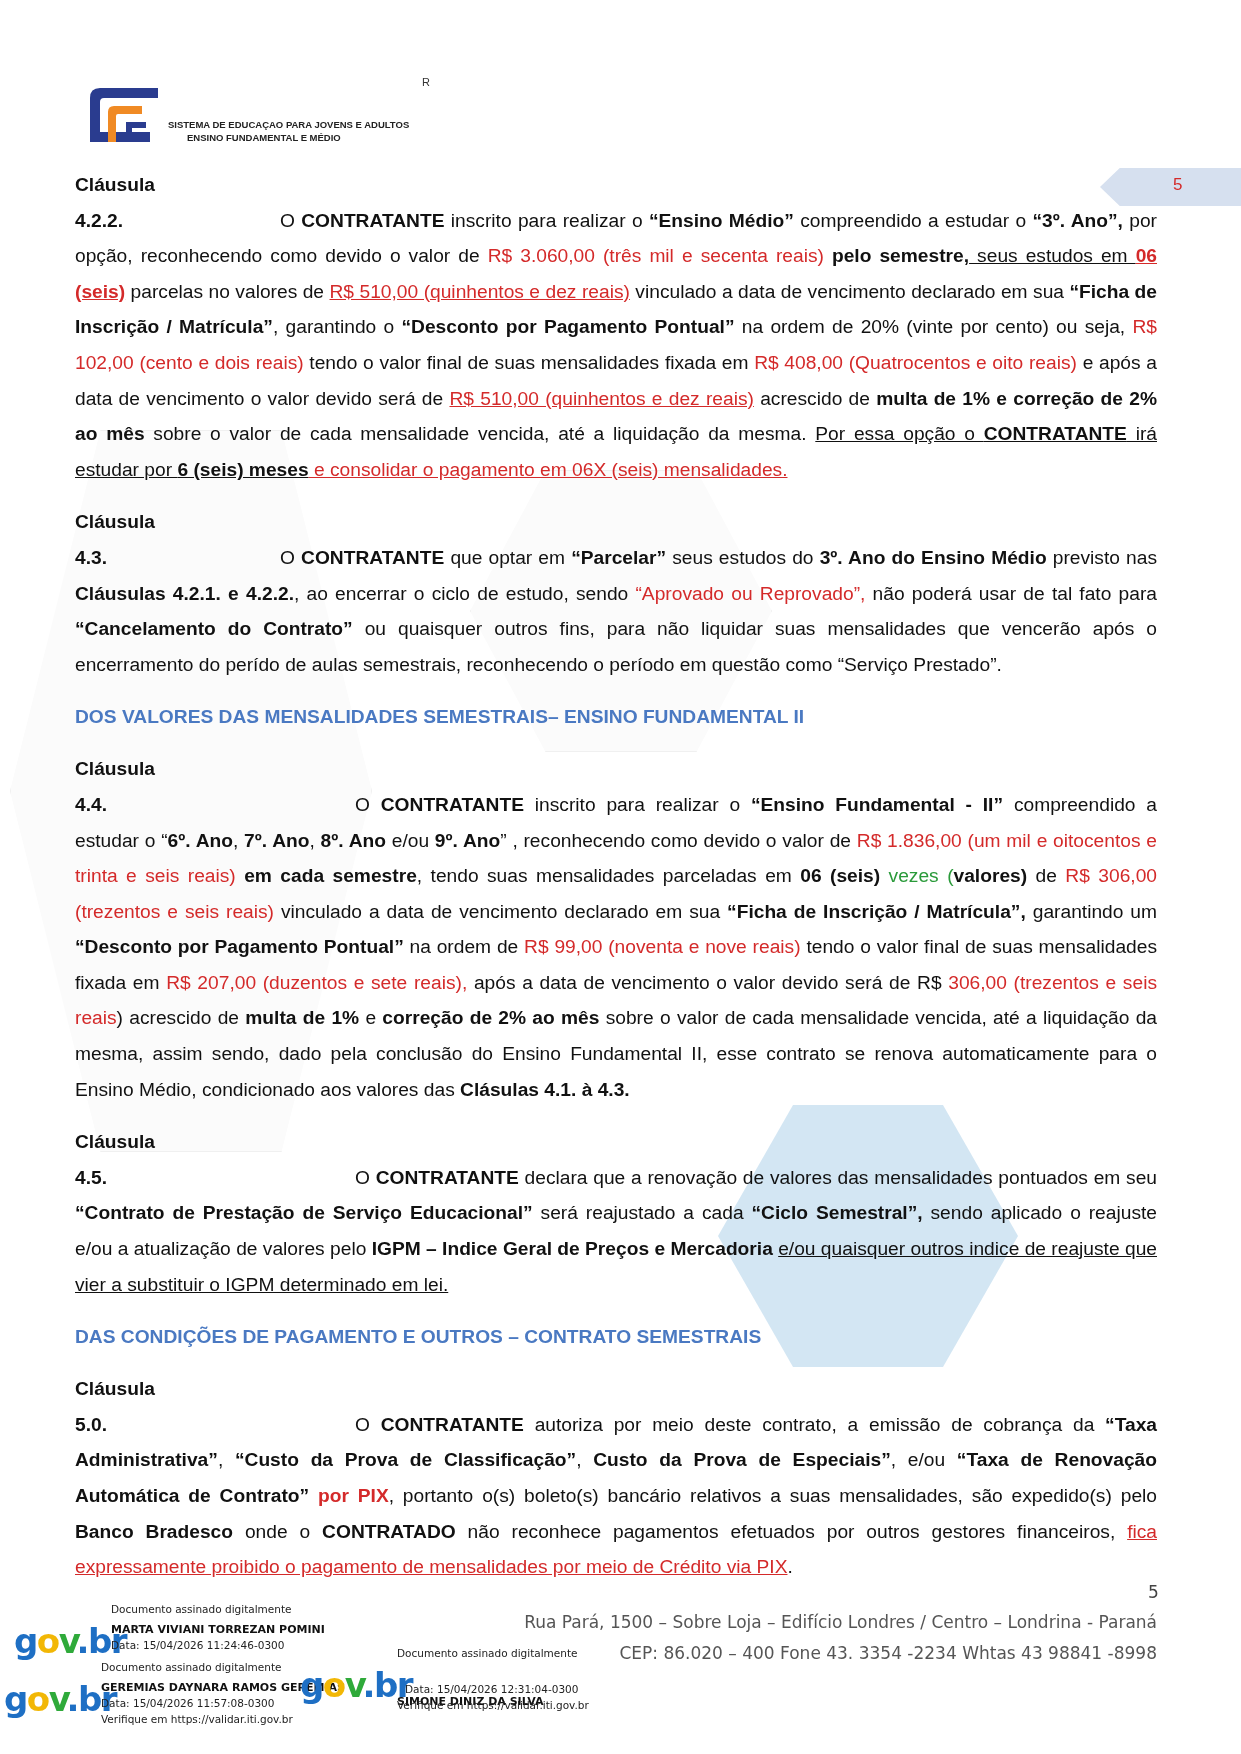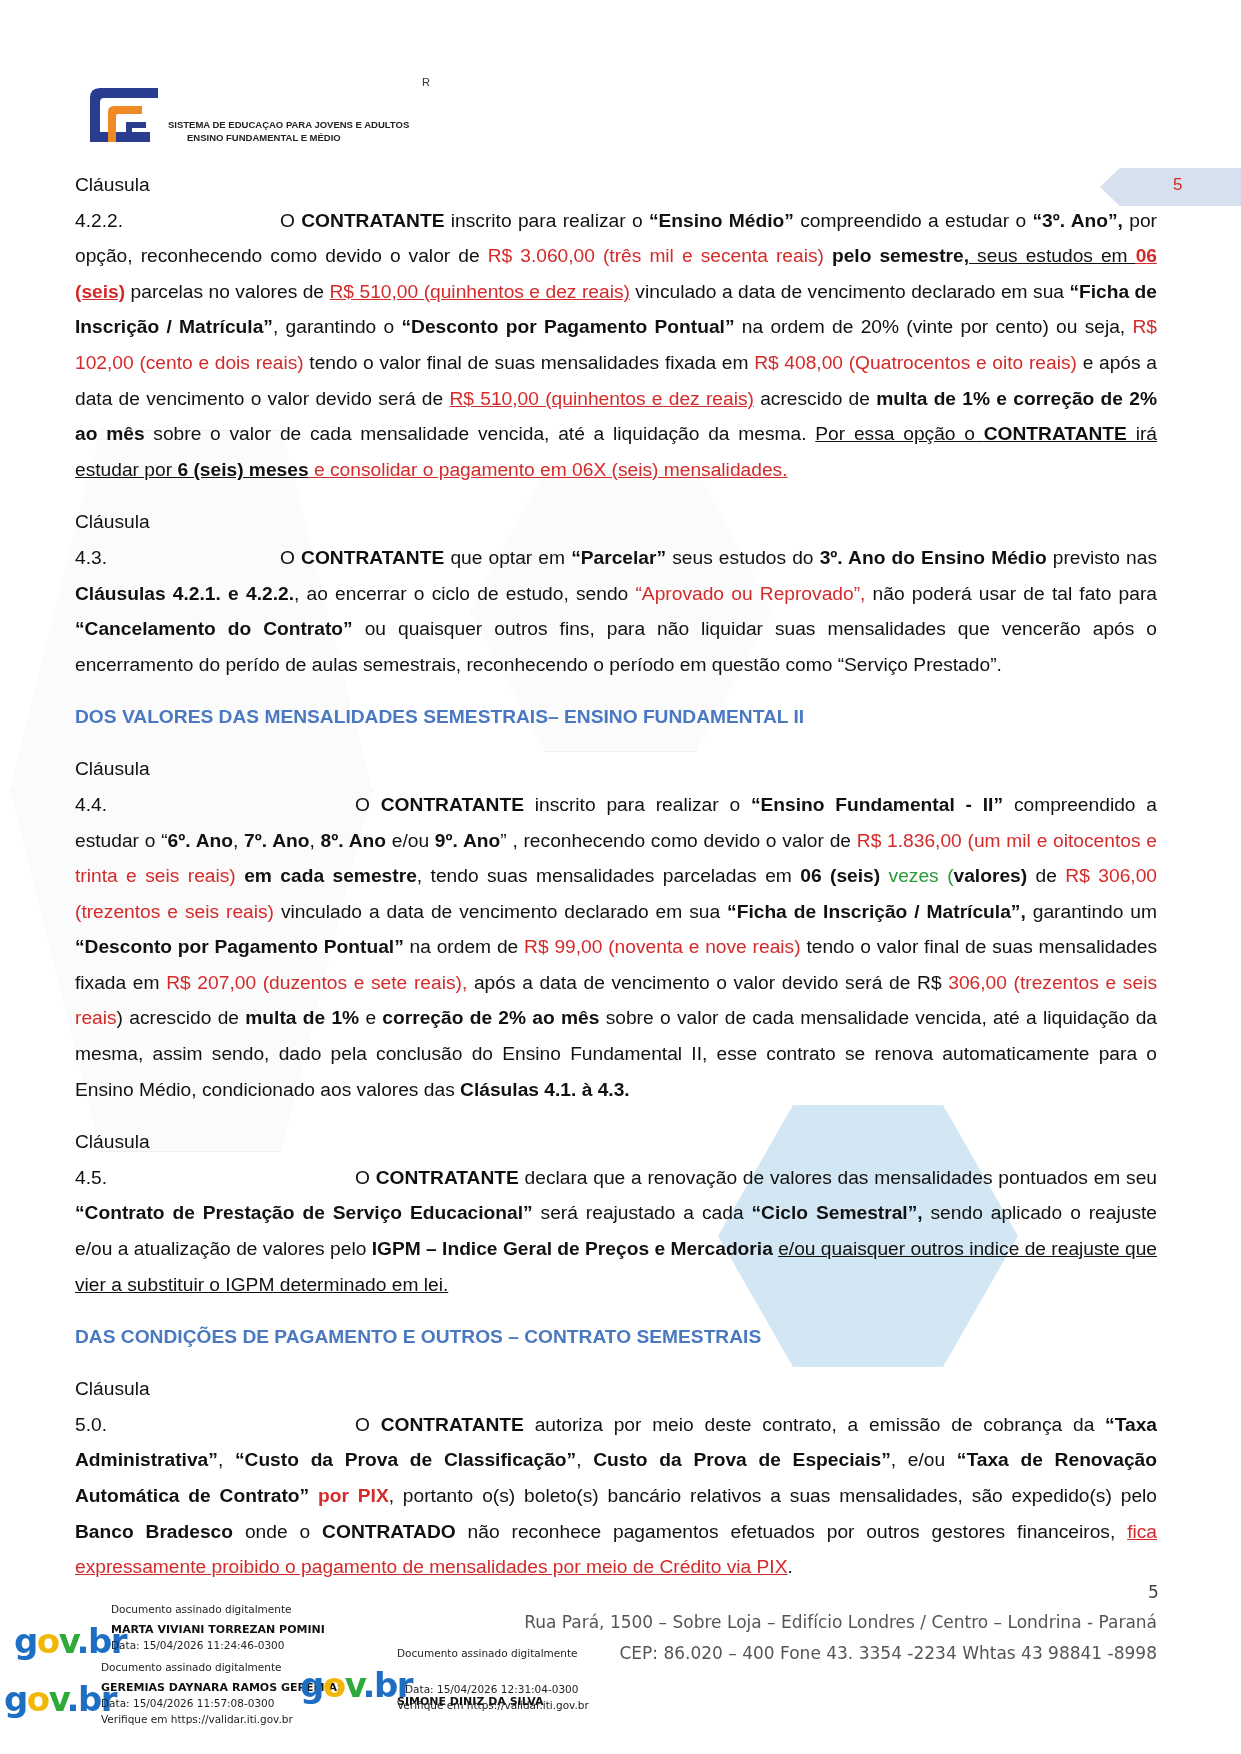--- a/index.html
+++ b/index.html
@@ -43,21 +43,21 @@
 
   .content { position: absolute; left: 75px; top: 150px; width: 1082px; z-index: 2; }
   p.para {
     margin: 0; font-size: 19.2px; line-height: 35.6px; text-align: justify;
   }
   .gap { height: 17px; }
   .b { font-weight: bold; }
   .r { color: #d42a2a; }
   .g { color: #2a9a3a; }
   .u { text-decoration: underline; }
-  .clause-label { font-weight: normal; }
+  .clause-label { font-weight: bold; }
   .tab1 { display: inline-block; width: 98px; }
   .section-heading {
     margin: 0; font-size: 19.2px; font-weight: bold; color: #4a79c2; line-height: 35px;
   }
 
   
   .foot-page { position: absolute; left: 1148px; top: 1582px; font-size: 17px; color: #444; font-family: "DejaVu Sans", sans-serif; }
   .foot-addr { position: absolute; right: 84px; font-size: 17px; color: #555; font-family: "DejaVu Sans", sans-serif; white-space: nowrap; }
   .foot-addr1 { top: 1612px; }
   .foot-addr2 { top: 1643px; }

